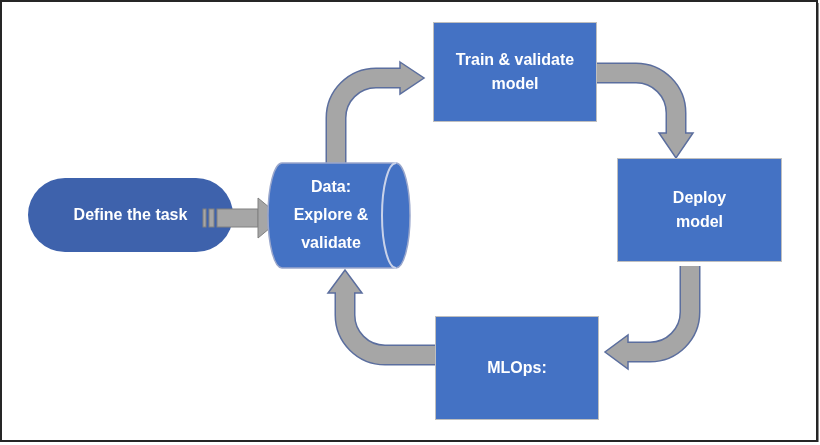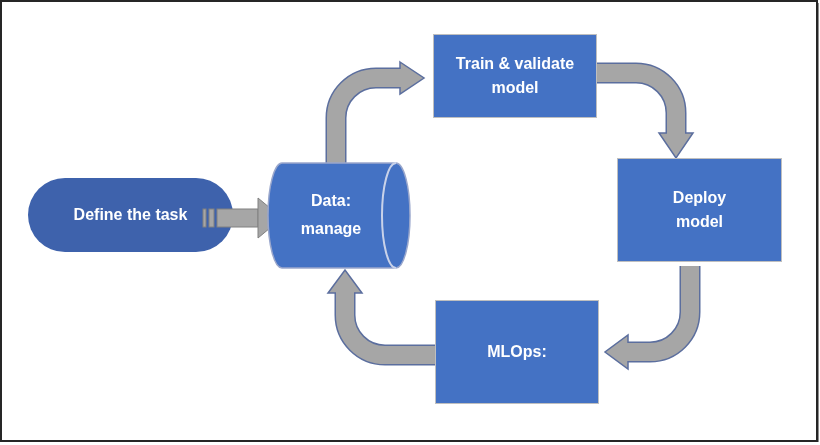--- a/index.html
+++ b/index.html
@@ -75,30 +75,31 @@
     </g>
 
     <g>
       <path class="cyl" d="M282,163 H396 A14,52.5 0 0 1 396,268 H282 A14,52.5 0 0 1 282,163 Z"></path>
       <path class="cyl-rim" d="M396,163 A14,52.5 0 0 0 396,268"></path>
     </g>
   </svg>
 
   <div class="node cyltext" style="left:264px;top:162px;width:130px;height:102px;text-align:center;">
     <div>Data:</div>
-    <div>manage</div>
+    <div>Explore &amp;</div>
+    <div>validate</div>
   </div>
 
-  <div class="node box" style="left:431px;top:32px;width:164px;height:84px;align-items:center;">
+  <div class="node box" style="left:431px;top:20px;width:164px;height:100px;align-items:center;">
     <div>Train &amp; validate</div>
     <div>model</div>
   </div>
 
   <div class="node box" style="left:615px;top:156px;width:165px;height:104px;">
     <div>Deploy</div>
     <div>model</div>
   </div>
 
-  <div class="node box" style="left:433px;top:298px;width:164px;height:104px;line-height:24px;align-items:center;">
+  <div class="node box" style="left:433px;top:314px;width:164px;height:104px;line-height:24px;align-items:center;">
     <div>MLOps:</div>
   </div>
 
 </div>
 
 </body></html>

